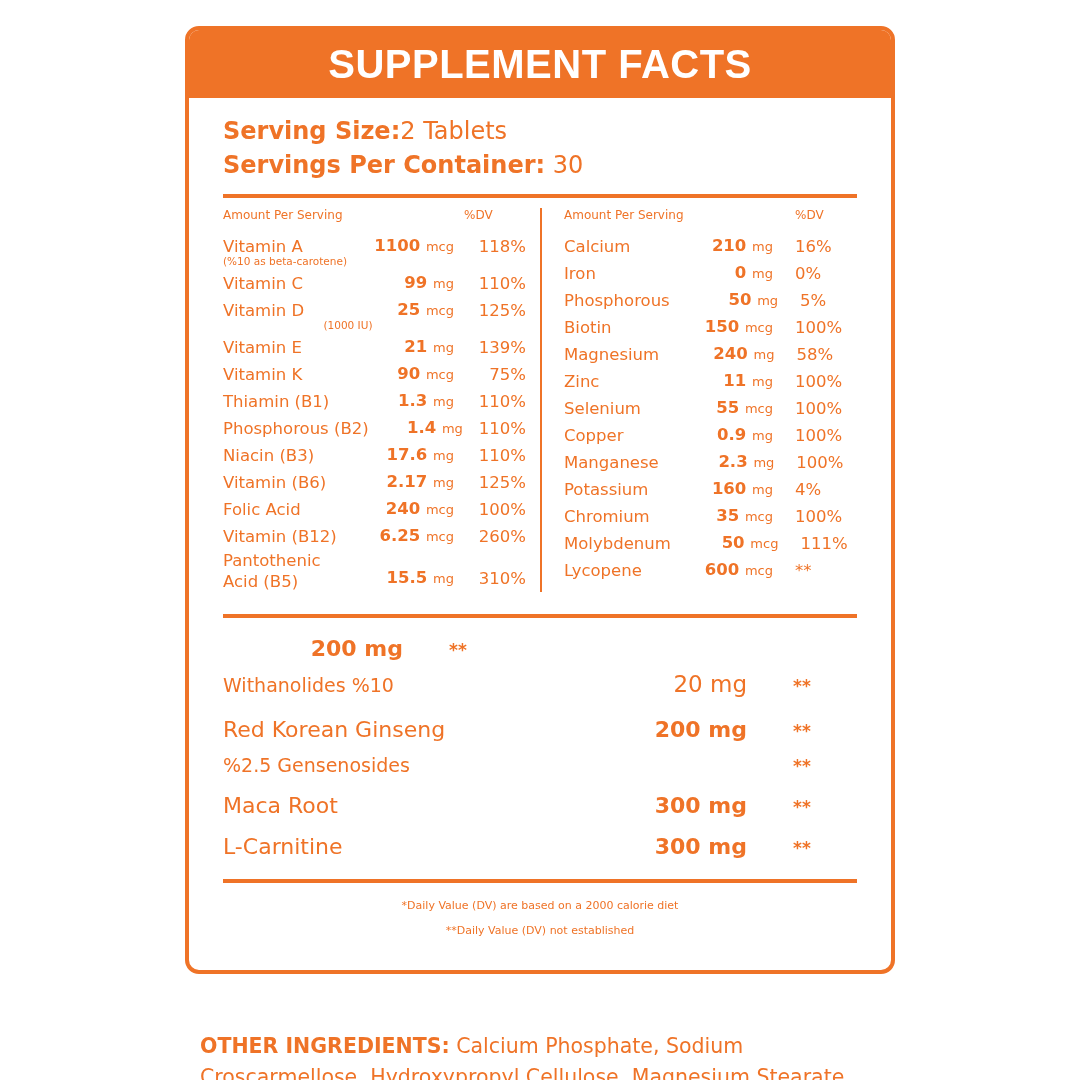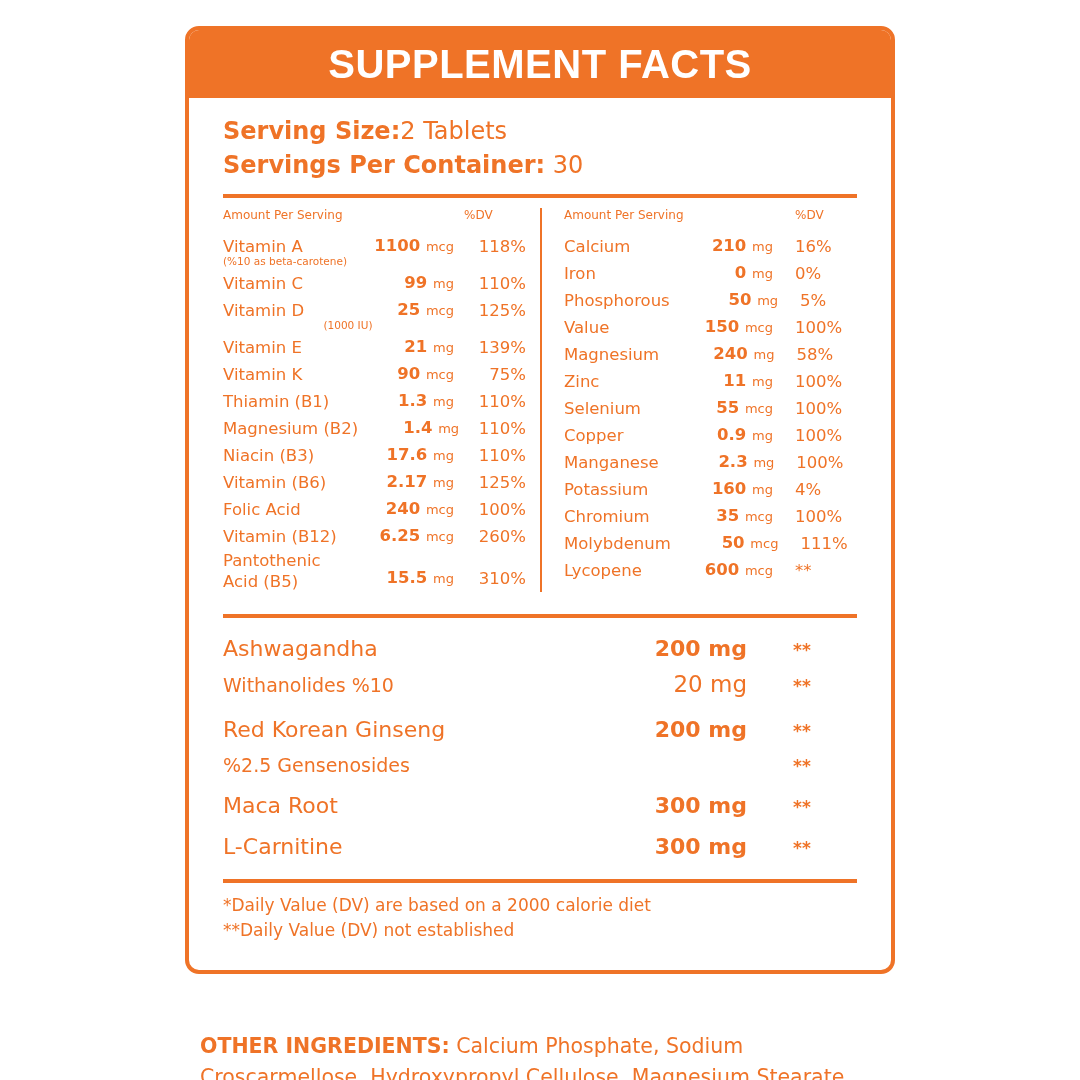--- a/index.html
+++ b/index.html
@@ -168,22 +168,23 @@
   }
   .herb-row.sub .name {
     font-size: 19px;
   }
   .herb-row.sub .amt {
     font-size: 23px;
     font-weight: normal;
   }
   .footnotes {
     margin: 10px 34px 0 34px;
-    font-size: 17px;
+    font-size: 11px;
     line-height: 25px;
+    text-align: center;
   }
   .other {
     position: absolute;
     left: 200px;
     top: 1031px;
     width: 700px;
     font-size: 20.5px;
     line-height: 31px;
     color: #ef7327;
   }
@@ -257,21 +258,21 @@
           <span class="dv">75%</span>
         </div>
 
         <div class="nut-row">
           <span class="name">Thiamin (B1)</span>
           <span class="amt"><span>1.3</span> <span class="unit">mg</span></span>
           <span class="dv">110%</span>
         </div>
 
         <div class="nut-row">
-          <span class="name">Magnesium (B2)</span>
+          <span class="name">Phosphorous (B2)</span>
           <span class="amt"><span>1.4</span> <span class="unit">mg</span></span>
           <span class="dv">110%</span>
         </div>
 
         <div class="nut-row">
           <span class="name">Niacin (B3)</span>
           <span class="amt"><span>17.6</span> <span class="unit">mg</span></span>
           <span class="dv">110%</span>
         </div>
 
@@ -316,21 +317,21 @@
           <span class="name">Iron</span>
           <span class="amt"><span>0</span> <span class="unit">mg</span></span>
           <span class="dv">0%</span>
         </div>
         <div class="nut-row">
           <span class="name">Phosphorous</span>
           <span class="amt"><span>50</span> <span class="unit">mg</span></span>
           <span class="dv">5%</span>
         </div>
         <div class="nut-row">
-          <span class="name">Value</span>
+          <span class="name">Biotin</span>
           <span class="amt"><span>150</span> <span class="unit">mcg</span></span>
           <span class="dv">100%</span>
         </div>
         <div class="nut-row">
           <span class="name">Magnesium</span>
           <span class="amt"><span>240</span> <span class="unit">mg</span></span>
           <span class="dv">58%</span>
         </div>
         <div class="nut-row">
           <span class="name">Zinc</span>
@@ -374,21 +375,20 @@
         </div>
       </div>
     </div>
 
     <div class="rule thick" style="margin-top:22px"></div>
 
     <div class="spacer-14"></div>
 
     <div class="herbs">
       <div class="herb-row">
-        <span class="name">Ashwagandha</span>
         <span class="amt">200 mg</span>
         <span class="dv">**</span>
       </div>
       <div class="herb-row sub">
         <span class="name">Withanolides %10</span>
         <span class="amt">20 mg</span>
         <span class="dv">**</span>
       </div>
       <div class="spacer-10"></div>
       <div class="herb-row">

